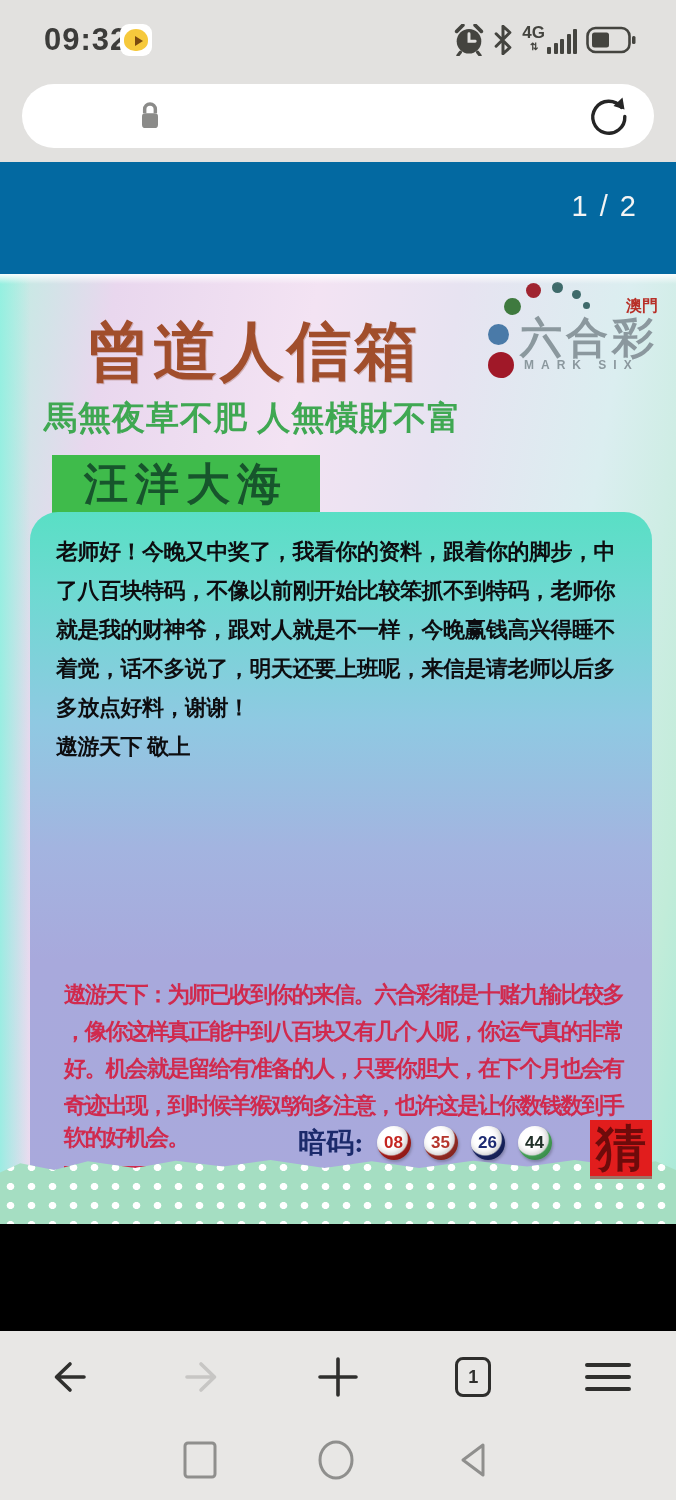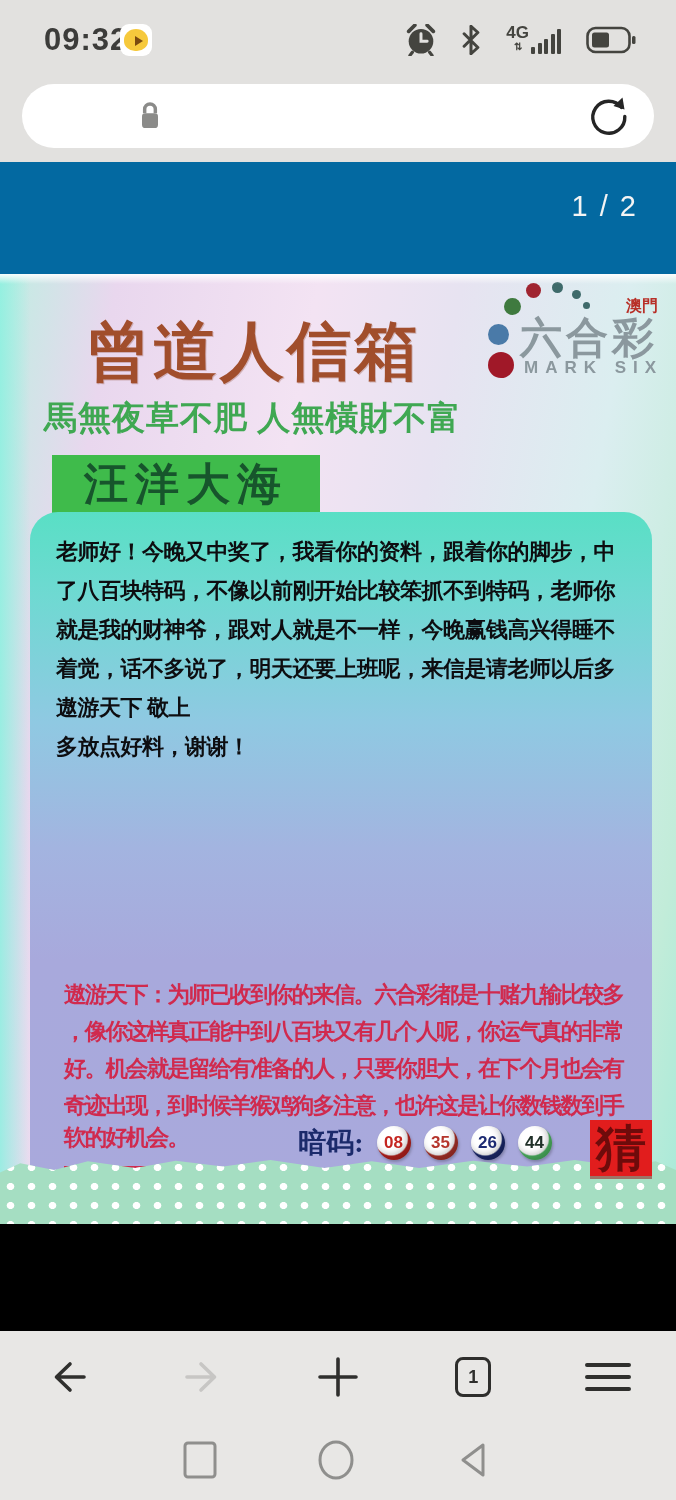--- a/index.html
+++ b/index.html
@@ -7,21 +7,21 @@
           background:#e2e1df;font-family:"Liberation Sans",sans-serif;}
 
   
   .status-bar{position:absolute;top:0;left:0;right:0;height:84px;}
   .time{position:absolute;left:44px;top:22px;font-size:31px;font-weight:700;color:#3c3c3a;letter-spacing:1px;}
   .app-badge{position:absolute;left:120px;top:24px;width:32px;height:32px;background:#fff;border-radius:9px;
              display:flex;align-items:center;justify-content:center;}
   .app-badge .face{width:24px;height:22px;background:#f6c93c;border-radius:50% 50% 46% 46%;position:relative;}
   .app-badge .face::before{content:"";position:absolute;right:5px;top:7px;width:0;height:0;
              border-left:8px solid #7a4a10;border-top:5px solid transparent;border-bottom:5px solid transparent;}
-  .status-icons{position:absolute;right:40px;top:24px;display:flex;align-items:center;gap:25px;}
+  .status-icons{position:absolute;right:40px;top:24px;display:flex;align-items:center;gap:9px;}
   .net{display:flex;align-items:flex-end;gap:2px;}
   .fourg{font-size:17px;font-weight:700;color:#44443f;line-height:14px;text-align:center;}
   .updown{display:block;font-size:10px;letter-spacing:-1px;color:#44443f;}
   .bars{display:flex;align-items:flex-end;gap:2.5px;height:26px;}
   .bars i{display:block;width:4px;background:#44443f;border-radius:1px;}
 
   
   .address-bar{position:absolute;top:84px;left:22px;width:632px;height:64px;background:#ffffff;
                border-radius:33px;display:flex;align-items:center;}
   .lock-wrap{margin-left:116px;display:flex;}
@@ -53,21 +53,21 @@
   .p-logo{position:absolute;left:480px;top:8px;width:196px;height:110px;}
   .dot{position:absolute;border-radius:50%;}
   .d1{left:8px;top:70px;width:26px;height:26px;background:#a01828;}
   .d2{left:8px;top:42px;width:21px;height:21px;background:#4a7aa8;}
   .d3{left:24px;top:16px;width:17px;height:17px;background:#3f7a3f;}
   .d4{left:46px;top:1px;width:15px;height:15px;background:#a02430;}
   .d5{left:72px;top:0px;width:11px;height:11px;background:#3e6a6a;}
   .d6{left:92px;top:8px;width:9px;height:9px;background:#3e6a6a;}
   .d7{left:103px;top:20px;width:7px;height:7px;background:#3e6a6a;}
   .logo-cn{position:absolute;left:40px;top:28px;font-size:42px;font-weight:700;color:#8b989e;letter-spacing:4px;}
-  .logo-en{position:absolute;left:44px;top:76px;font-size:17px;font-weight:700;color:#8b989e;letter-spacing:7px;}
+  .logo-en{position:absolute;left:44px;top:76px;font-size:12px;font-weight:700;color:#8b989e;letter-spacing:7px;}
   .logo-region{position:absolute;left:146px;top:14px;font-size:16px;font-weight:700;color:#b83028;}
 
   
   .p-card{position:absolute;left:30px;top:238px;width:622px;height:700px;border-radius:28px;
      background:linear-gradient(180deg,#59dfc5 0%,#6fd9d2 12%,#8fc9e2 30%,#a3b4e0 48%,#a8a9dc 64%,#a9a9dc 100%);}
   .letter{padding:20px 24px 0 26px;}
   .letter-line{font-size:22px;font-weight:700;color:#0d0d10;line-height:39px;letter-spacing:-0.5px;
                font-family:"Liberation Serif",serif;white-space:nowrap;}
   .reply{margin-top:210px;padding:0 24px 0 34px;}
   .reply-line{font-size:22.5px;font-weight:700;color:var(--reply_text,#d02a4e);line-height:37px;
@@ -176,22 +176,22 @@
 
     <div class="p-slogan">馬無夜草不肥 人無橫財不富</div>
     <div class="p-topic">汪洋大海</div>
 
     <div class="p-card">
       <div class="letter">
         <div class="letter-line">老师好！今晚又中奖了，我看你的资料，跟着你的脚步，中</div>
         <div class="letter-line">了八百块特码，不像以前刚开始比较笨抓不到特码，老师你</div>
         <div class="letter-line">就是我的财神爷，跟对人就是不一样，今晚赢钱高兴得睡不</div>
         <div class="letter-line">着觉，话不多说了，明天还要上班呢，来信是请老师以后多</div>
+        <div class="letter-line">多放点好料，谢谢！</div>
         <div class="letter-line">遨游天下 敬上</div>
-        <div class="letter-line">多放点好料，谢谢！</div>
       </div>
 
       <div class="reply">
         <div class="reply-line">遨游天下：为师已收到你的来信。六合彩都是十赌九输比较多</div>
         <div class="reply-line">，像你这样真正能中到八百块又有几个人呢，你运气真的非常</div>
         <div class="reply-line">好。机会就是留给有准备的人，只要你胆大，在下个月也会有</div>
         <div class="reply-line">奇迹出现，到时候羊猴鸡狗多注意，也许这是让你数钱数到手</div>
         <div class="reply-row">
           <span class="reply-line u">软的好机会。</span>
           <span class="code-label">暗码:</span>

